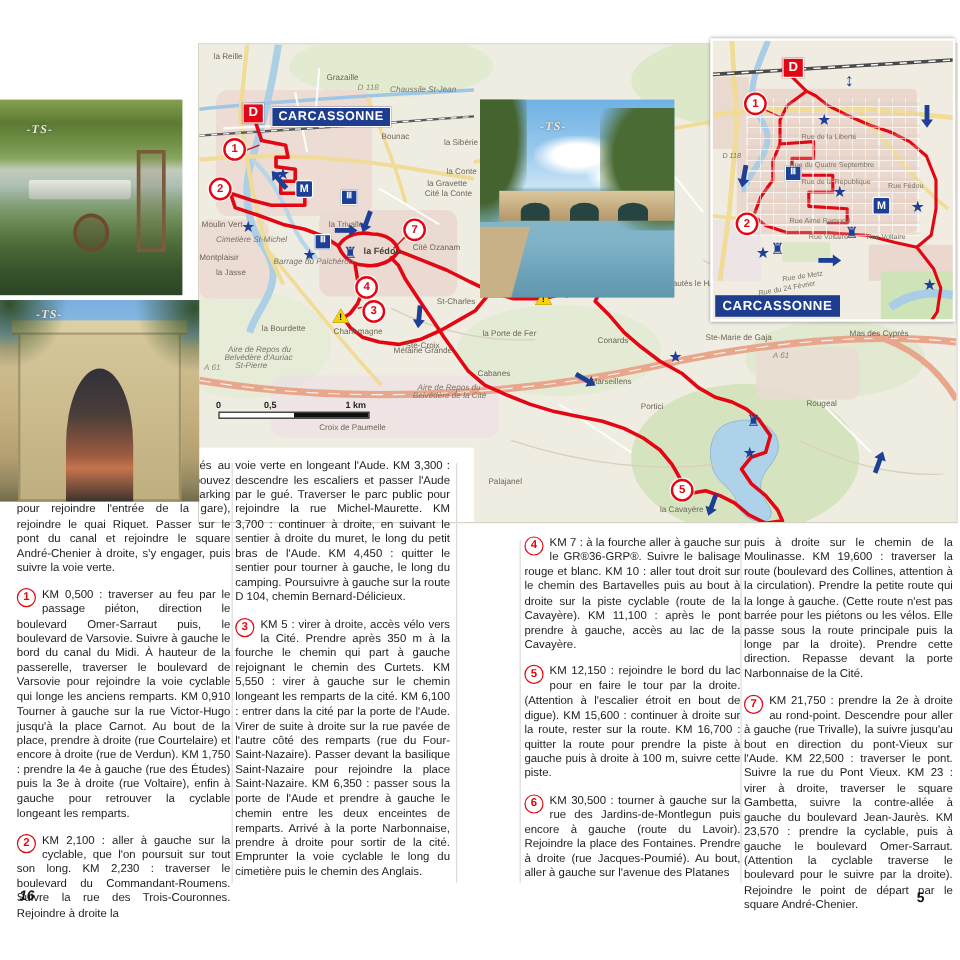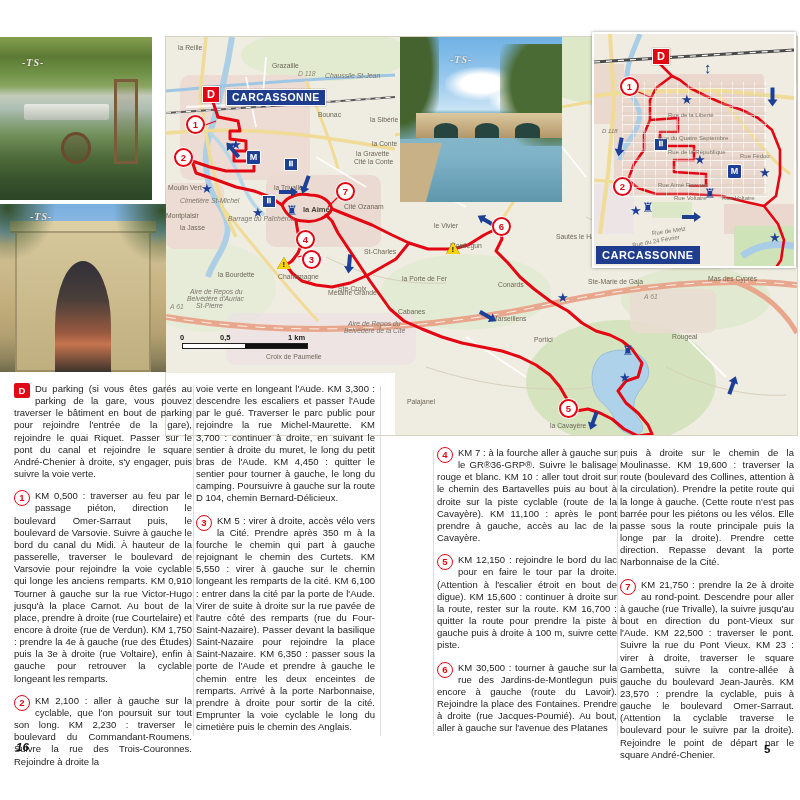--- a/index.html
+++ b/index.html
@@ -1,19 +1,19 @@
 <!DOCTYPE html>
 <html lang="fr"><head>
 <meta charset="utf-8">
 <style>
   html,body{margin:0;padding:0;background:#fff;}
   #page{position:relative;width:800px;height:800px;background:#fff;font-family:"Liberation Sans",sans-serif;overflow:hidden;}
 
   
-  .photo{position:absolute;overflow:hidden;z-index:5;}
+  .photo{position:absolute;overflow:hidden;z-index:5;margin-top:46px;}
   #photo1{left:0;top:37px;width:152px;height:163px;background:
     linear-gradient(180deg,#86a04f 0%,#5c7a33 12%,#6f9146 22%,#87a55e 30%,#c3cbbb 36%,#aebfb4 44%,#8aa582 52%,#6c8b55 62%,#4e6b3a 74%,#36522c 88%,#2c4526 100%);}
   #photo1 .weir{position:absolute;left:16%;top:41%;width:56%;height:10%;background:linear-gradient(#e6e9e2,#b6bdb1);border-radius:2px;}
   #photo1 .frame{position:absolute;right:9%;top:26%;width:12%;height:48%;border:3px solid #7a5b3a;background:rgba(120,90,60,.15);}
   #photo1 .wheel{position:absolute;left:40%;top:58%;width:16%;height:16%;border:3px solid #6b4a2e;border-radius:50%;background:rgba(90,60,35,.3);}
   #photo2{left:0;top:204px;width:166px;height:168px;background:
     linear-gradient(180deg,#79aede 0%,#8fbce4 16%,#cdbd92 24%,#cbb98a 40%,#c2ad7c 60%,#b3a070 78%,#8f845e 92%,#6f6a4c 100%);}
   #photo2 .gate{position:absolute;left:9%;top:15%;width:82%;height:85%;background:linear-gradient(#d6c79b,#bfae7e);box-shadow:inset 0 0 0 2px rgba(90,80,50,.35);}
   #photo2 .pediment{position:absolute;left:6%;top:10%;width:88%;height:7%;background:#dccfa4;box-shadow:inset 0 -2px 0 rgba(90,80,50,.4);}
   #photo2 .arch{position:absolute;left:33%;top:34%;width:34%;height:66%;background:linear-gradient(#32303a 0%,#4a3f39 35%,#9a5a40 65%,#c5744e 75%,#3c332c 100%);border-radius:50% 50% 0 0/58% 58% 0 0;}
@@ -191,21 +191,21 @@
     <span class="ml" style="left:152px;top:74px">Bounac</span>
     <span class="ml" style="left:204px;top:79px">la Sibérie</span>
     <span class="ml" style="left:206px;top:103px">la Conte</span>
     <span class="ml" style="left:190px;top:113px">la Gravette</span>
     <span class="ml" style="left:188px;top:121px">Cité la Conte</span>
     <span class="ml" style="left:2px;top:147px">Moulin Vert</span>
     <span class="ml i" style="left:14px;top:160px">Cimetière St-Michel</span>
     <span class="ml" style="left:0px;top:175px">Montplaisir</span>
     <span class="ml" style="left:14px;top:187px">la Jasse</span>
     <span class="ml i" style="left:62px;top:178px">Barrage du Païchérou</span>
-    <span class="ml b" style="left:137px;top:169px">la Aimé</span>
+    <span class="ml b" style="left:137px;top:169px">la Fédou</span>
     <span class="ml" style="left:178px;top:166px">Cité Ozanam</span>
     <span class="ml" style="left:108px;top:147px">la Trivalle</span>
     <span class="ml" style="left:52px;top:234px">la Bourdette</span>
     <span class="ml" style="left:112px;top:236px">Charlemagne</span>
     <span class="ml i" style="left:24px;top:251px">Aire de Repos du</span>
     <span class="ml i" style="left:21px;top:258px">Belvédère d'Auriac</span>
     <span class="ml i" style="left:30px;top:265px">St-Pierre</span>
     <span class="ml" style="left:162px;top:252px">Métairie Grande</span>
     <span class="ml i" style="left:182px;top:283px">Aire de Repos du</span>
     <span class="ml i" style="left:178px;top:290px">Belvédère de la Cité</span>

